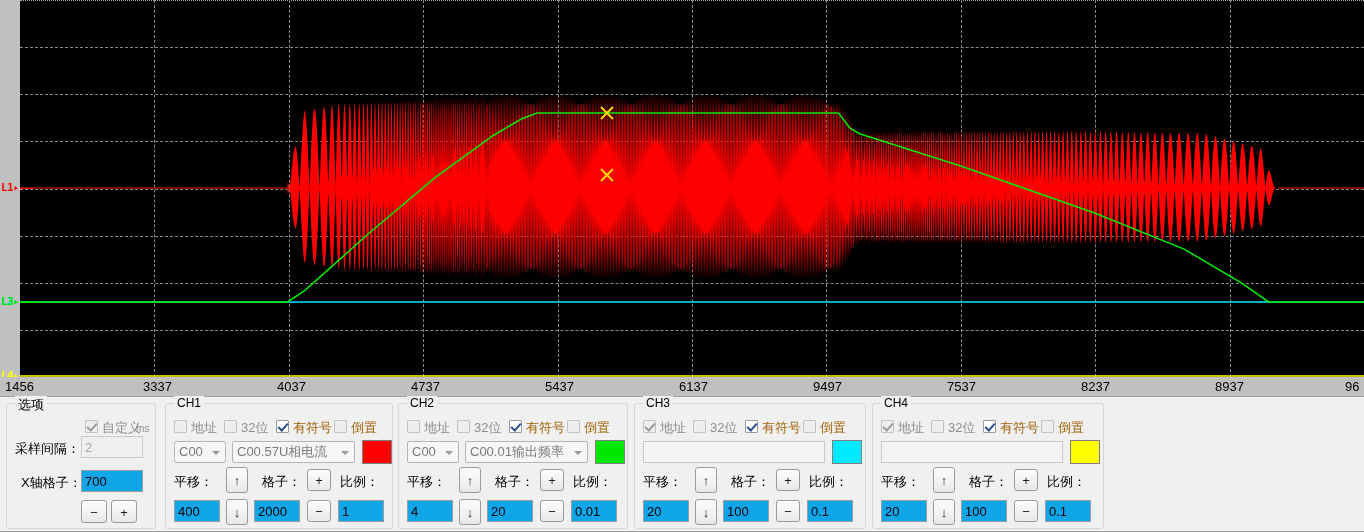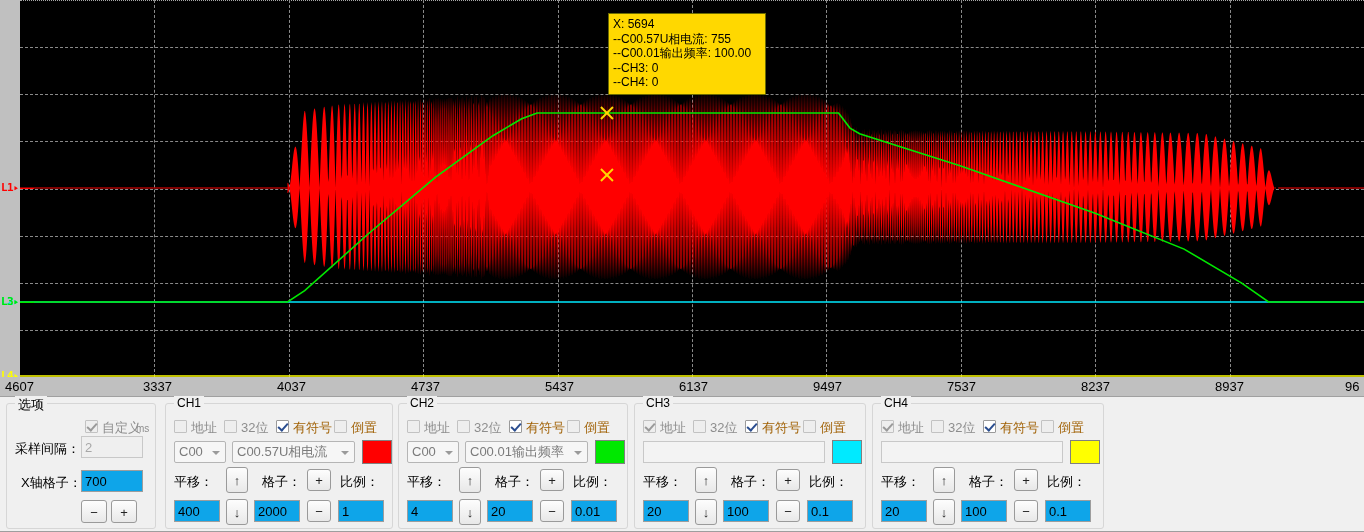--- a/index.html
+++ b/index.html
@@ -119,48 +119,41 @@
         <path id="p-ch3" fill="none" stroke="#00eaff" stroke-width="1.4" d="M0,302L1344,302"></path>
         <path id="p-ch2" fill="none" stroke="#00e800" stroke-width="1.6" d="M0.0,302.0L267.5,302.0L284.7,290.7L348.1,234.0L415.3,177.3L472.9,135.7L501.7,118.7L517.1,113.0L672.0,113.0L806.4,113.0L818.5,113.0L830.0,128.1L839.6,133.8L940.8,165.9L1075.2,213.2L1164.1,249.1L1221.7,283.1L1248.6,302.0L1344.0,302.0"></path>
         <g id="cursor-marks" stroke="#ffd800" stroke-width="2">
             <line x1="580.944" y1="107" x2="592.944" y2="119"></line>
             <line x1="592.944" y1="107" x2="580.944" y2="119"></line>
             <line x1="580.944" y1="169" x2="592.944" y2="181"></line>
             <line x1="592.944" y1="169" x2="580.944" y2="181"></line>
           </g>
       </svg>
 
-      <div class="tooltip" style="left:588px;">
-        <div>X: 5694</div>
-        <div>--C00.57U相电流: 755</div>
-        <div>--C00.01输出频率: 100.00</div>
-        <div>--CH3: 0</div>
-        <div>--CH4: 0</div>
-      </div>
     </div>
 
     <div class="lmark" style="top:182px;color:#ff0000;">
       <span>L1</span><span class="tri">▸</span>
     </div>
     <div class="ltick" style="left:20px;top:188px;border-color:#ff0000;"></div>
 
     <div class="lmark" style="top:296px;color:#00eaff;">
       <span>L2</span><span class="tri">▸</span>
     </div>
     <div class="lmark" style="top:296px;color:#00e800;">
       <span>L3</span><span class="tri">▸</span>
     </div>
     <div class="ltick" style="left:20px;top:302px;border-color:#00e800;"></div>
 
     <div class="lmark" style="top:370px;color:#ffff00;">
       <span>L4</span><span class="tri">▸</span>
     </div>
 
     <div class="xaxis">
-      <span class="tk" style="left:5px;">4607</span>
+      <span class="tk" style="left:5px;">1456</span>
       <span class="tk" style="left:143px;">3337</span>
       <span class="tk" style="left:277px;">4037</span>
       <span class="tk" style="left:411px;">4737</span>
       <span class="tk" style="left:545px;">5437</span>
       <span class="tk" style="left:679px;">6137</span>
       <span class="tk" style="left:813px;">9497</span>
       <span class="tk" style="left:947px;">7537</span>
       <span class="tk" style="left:1081px;">8237</span>
       <span class="tk" style="left:1215px;">8937</span>
       <span class="tk" style="left:1345px;">96</span>

